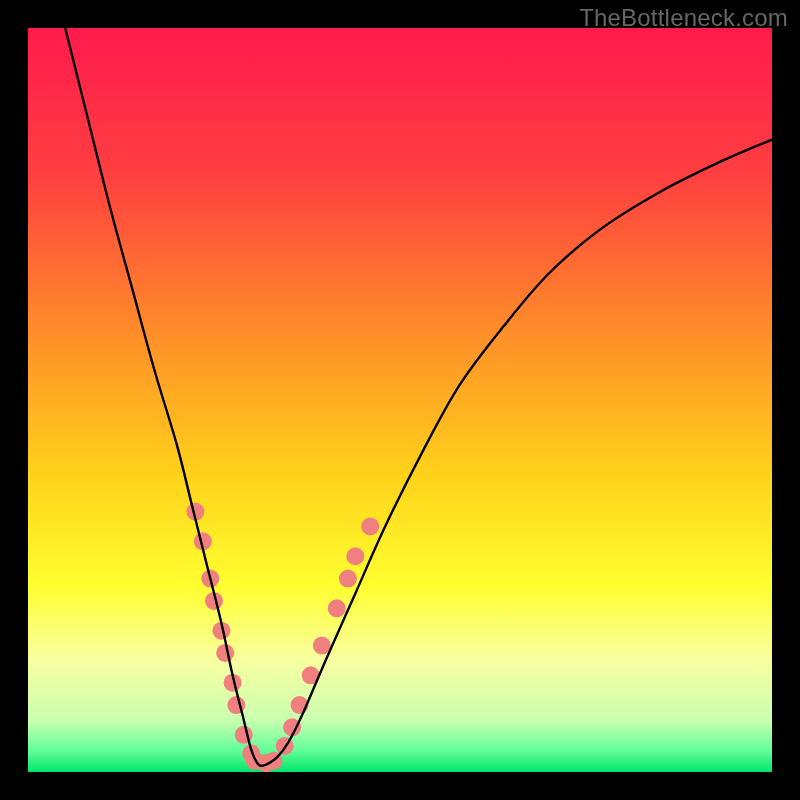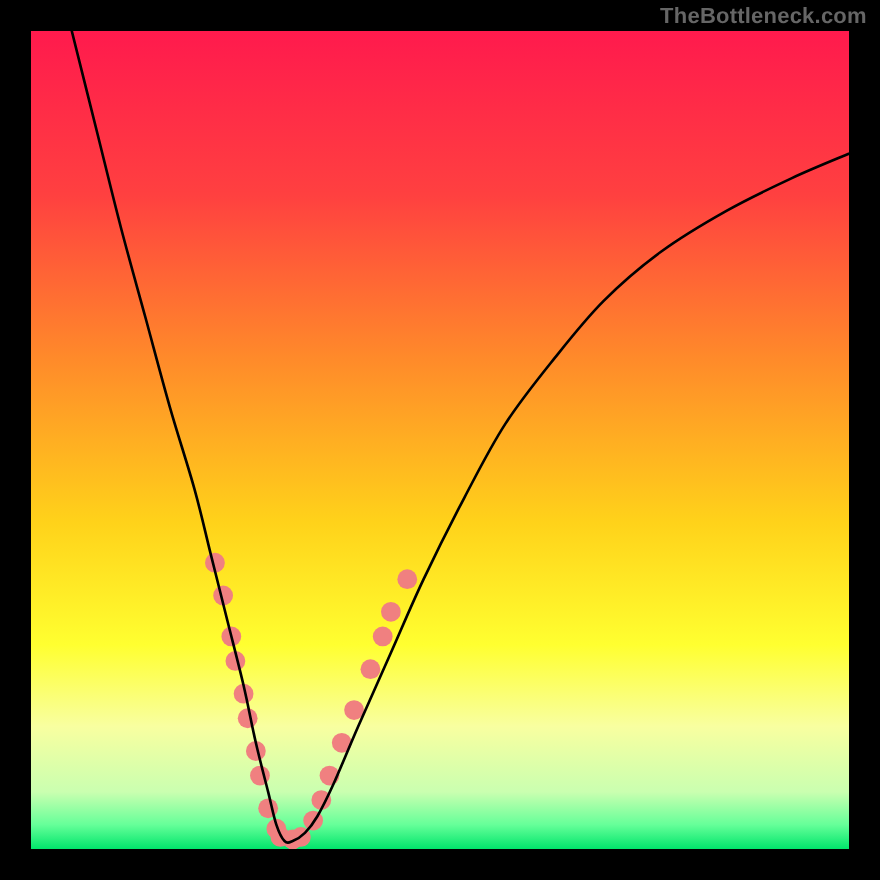--- a/index.html
+++ b/index.html
@@ -22,22 +22,22 @@
     top: 28px;
     width: 744px;
     height: 744px;
     overflow: hidden;
   }
   .watermark {
     position: absolute;
     top: 4px;
     right: 12px;
     color: #666;
-    font-size: 20px;
-    font-weight: 700;
+    font-size: 24px;
+    font-weight: 400;
     letter-spacing: 0.2px;
     z-index: 5;
   }
   svg { display: block; }
 </style>
 </head>
 <body>
 
 <div class="frame">
   <div class="watermark">TheBottleneck.com</div>

